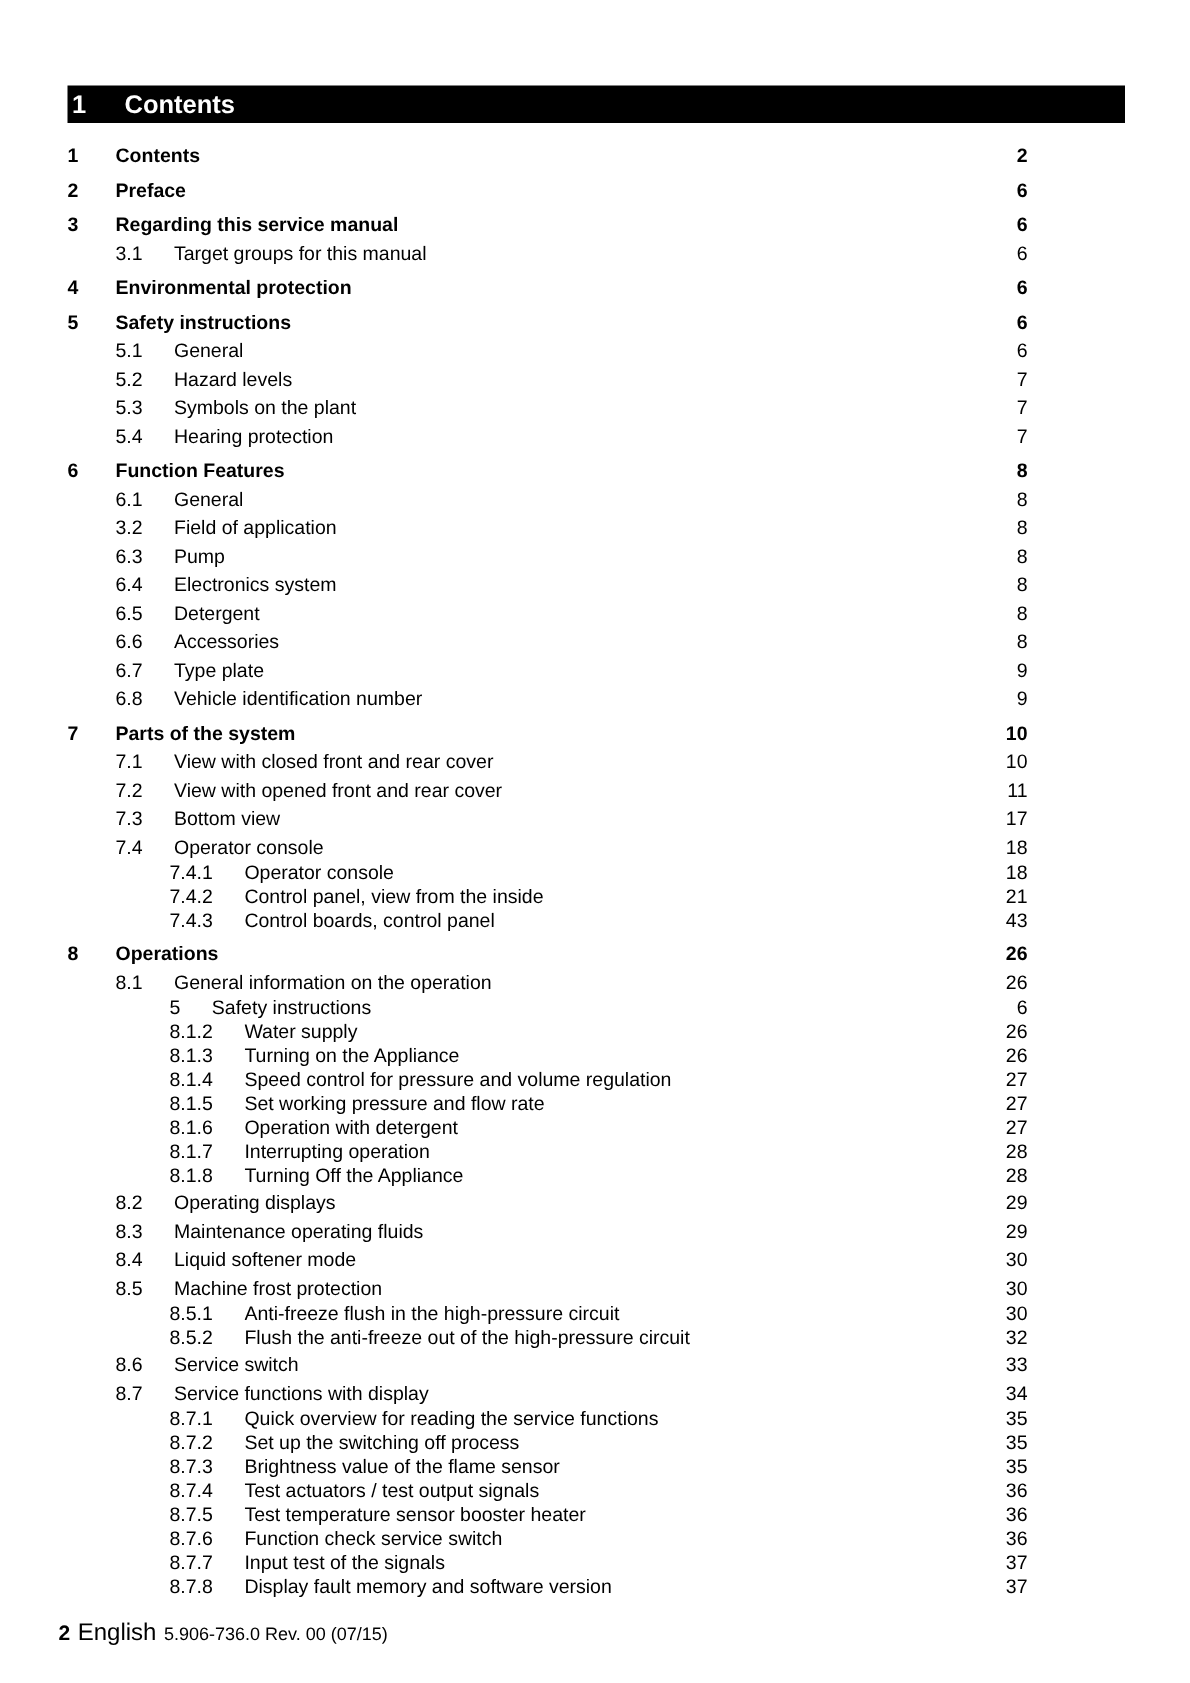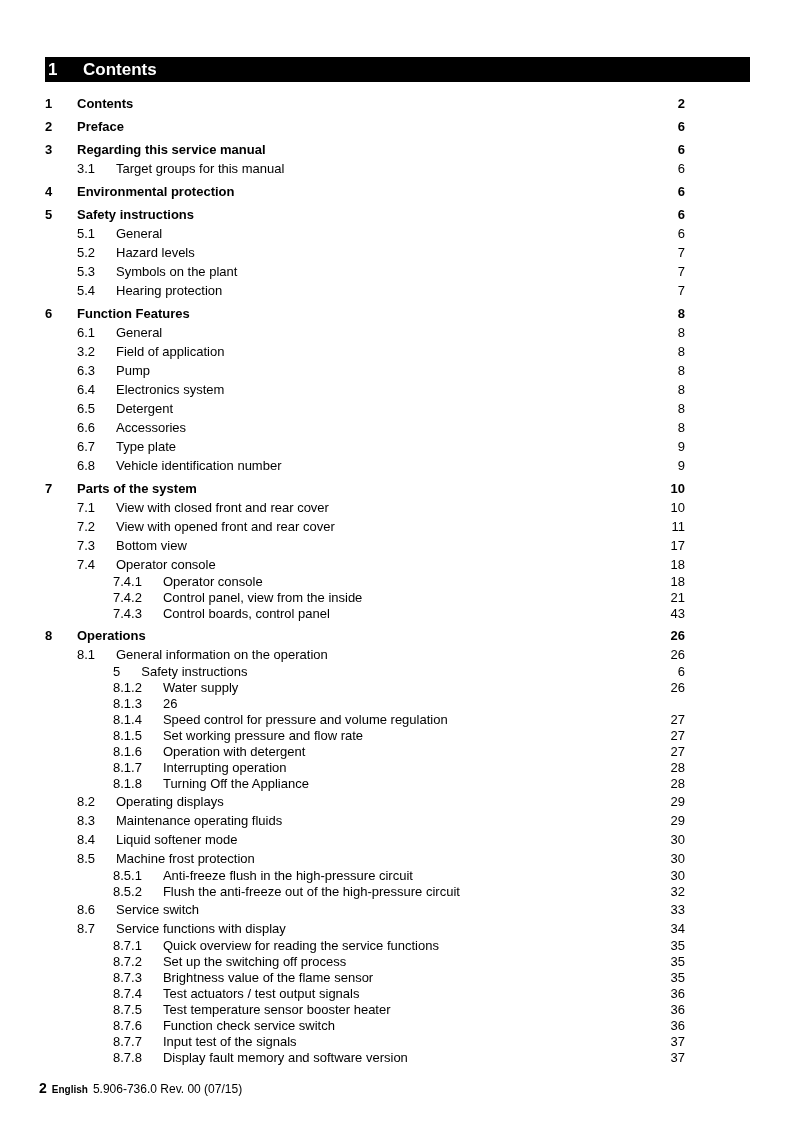--- a/index.html
+++ b/index.html
@@ -69,21 +69,21 @@
   .level-3 > .num { margin-right: 21px; }
   .footer {
     position: absolute;
     left: 39px;
     top: 1080px;
     display: flex;
     align-items: baseline;
     gap: 5px;
   }
   .footer .page-num { font-size: 14px; font-weight: 700; }
-  .footer .lang     { font-size: 10px; font-weight: 700; }
+  .footer .lang     { font-size: 16px; font-weight: 400; }
   .footer .doc-ref  { font-size: 12px; font-weight: 400; }
 </style>
 </head>
 <body>
 
 <div class="page">
 
   <div class="chapter-bar">
     <span class="num">1</span>
     <span class="title">Contents</span>
@@ -240,20 +240,21 @@
       <span class="title">Safety instructions</span>
       <span class="pageno">6</span>
     </div>
       <div class="toc-row level-3">
       <span class="num">8.1.2</span>
       <span class="title">Water supply</span>
       <span class="pageno">26</span>
     </div>
       <div class="toc-row level-3">
       <span class="num">8.1.3</span>
+      <span class="title">Turning on the Appliance</span>
       <span class="pageno">26</span>
     </div>
       <div class="toc-row level-3">
       <span class="num">8.1.4</span>
       <span class="title">Speed control for pressure and volume regulation</span>
       <span class="pageno">27</span>
     </div>
       <div class="toc-row level-3">
       <span class="num">8.1.5</span>
       <span class="title">Set working pressure and flow rate</span>

